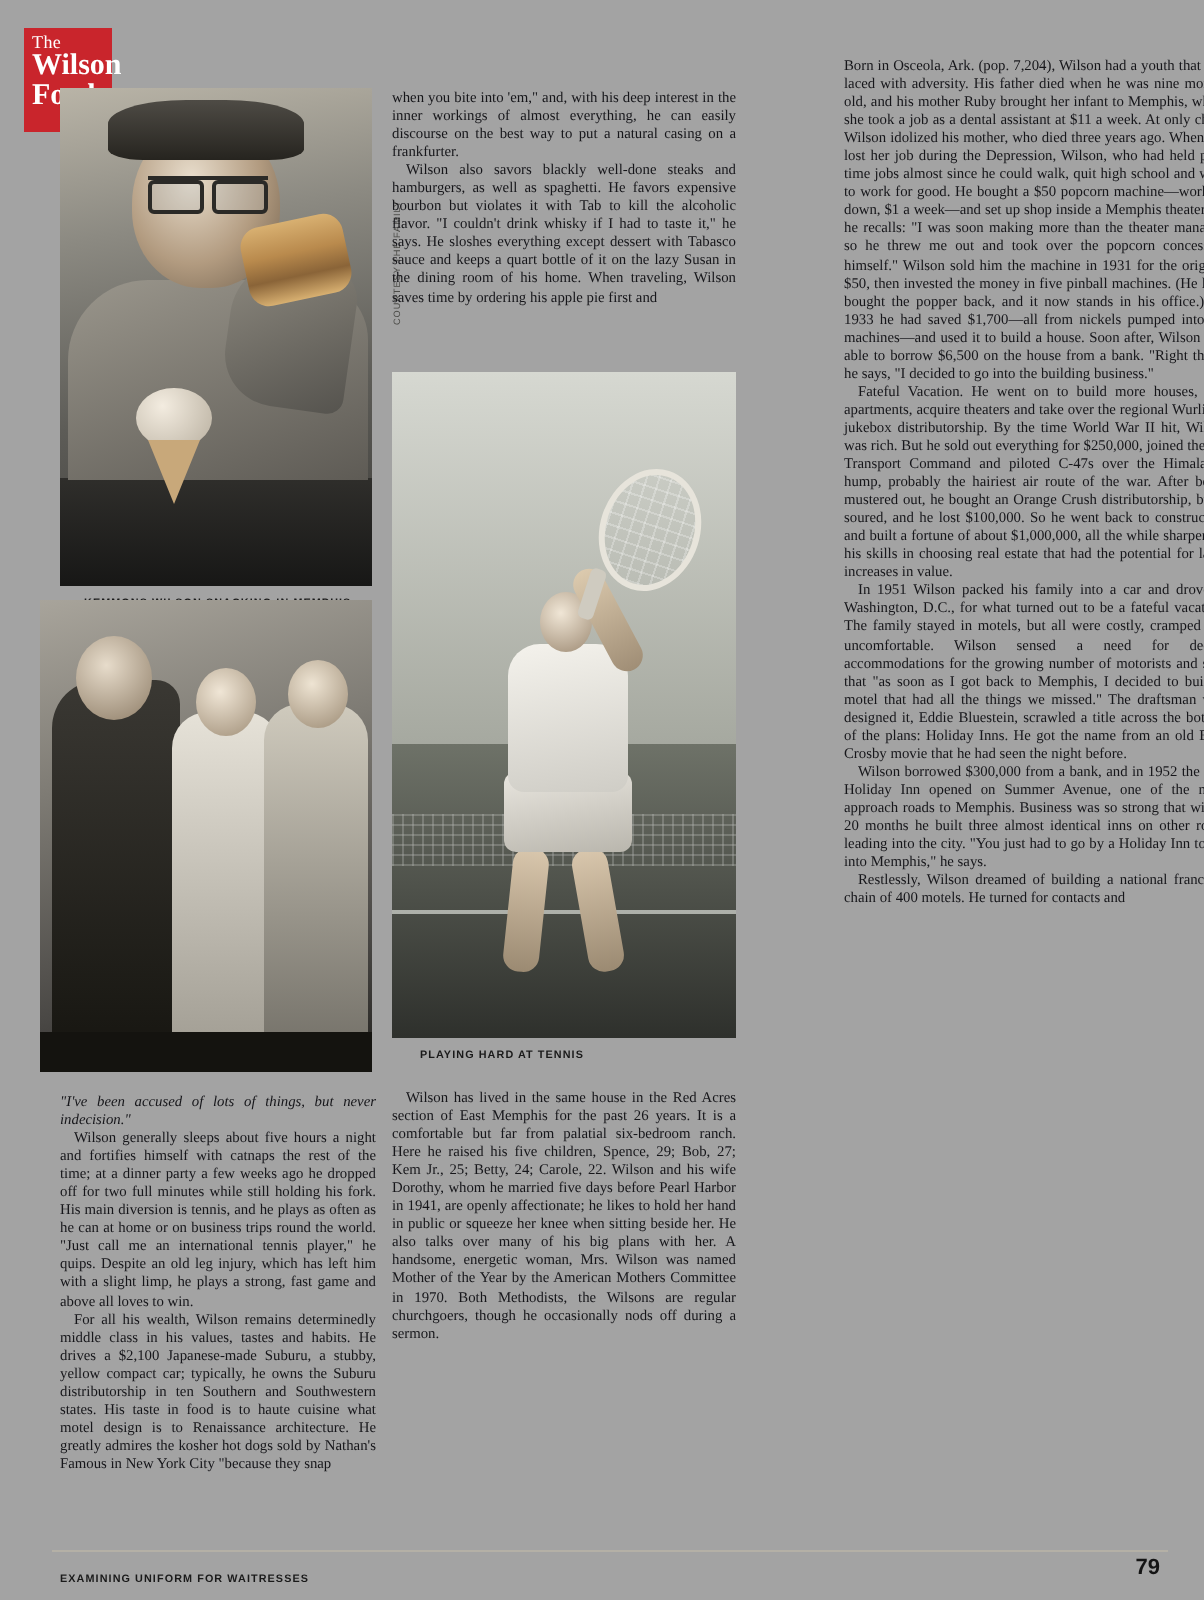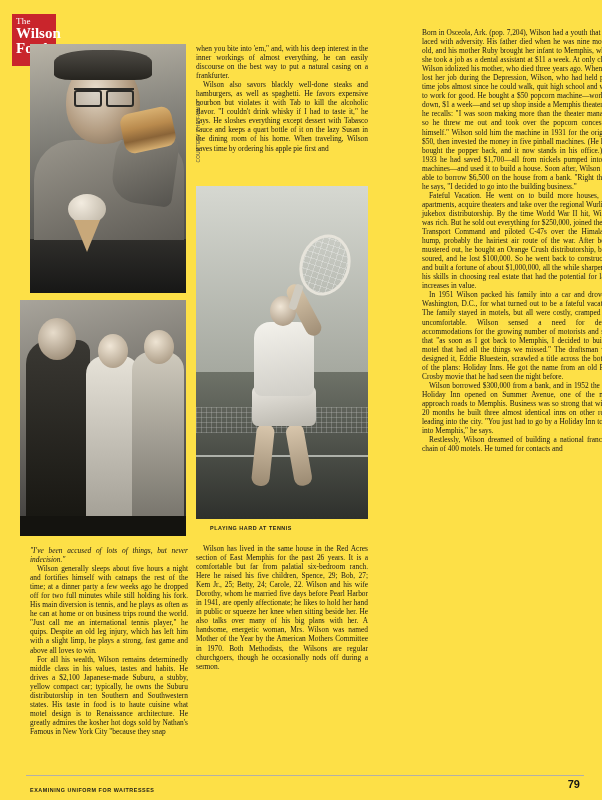--- a/index.html
+++ b/index.html
@@ -10,21 +10,21 @@
   body {
     width: 602px;
     height: 800px;
     overflow: hidden;
     font-family: "Liberation Serif", serif;
   }
   .page {
     position: relative;
     width: 602px;
     height: 800px;
-    background: #fde047;
+    background: #a3a3a3;
     box-sizing: border-box;
     padding-left: 39px;
   }
 
   
   .logo-block {
     position: absolute;
     left: 12px;
     top: 14px;
     width: 44px;

